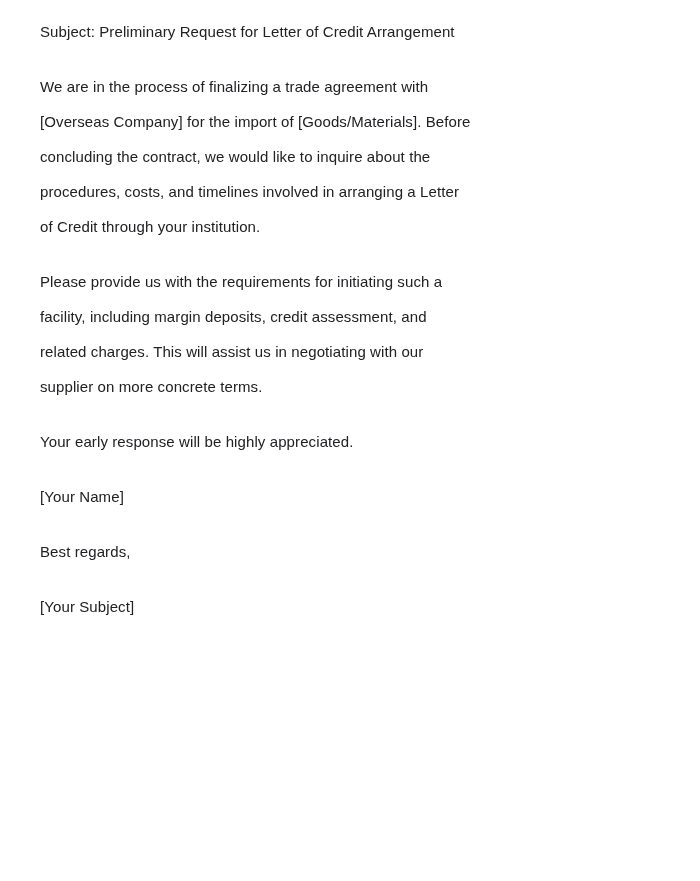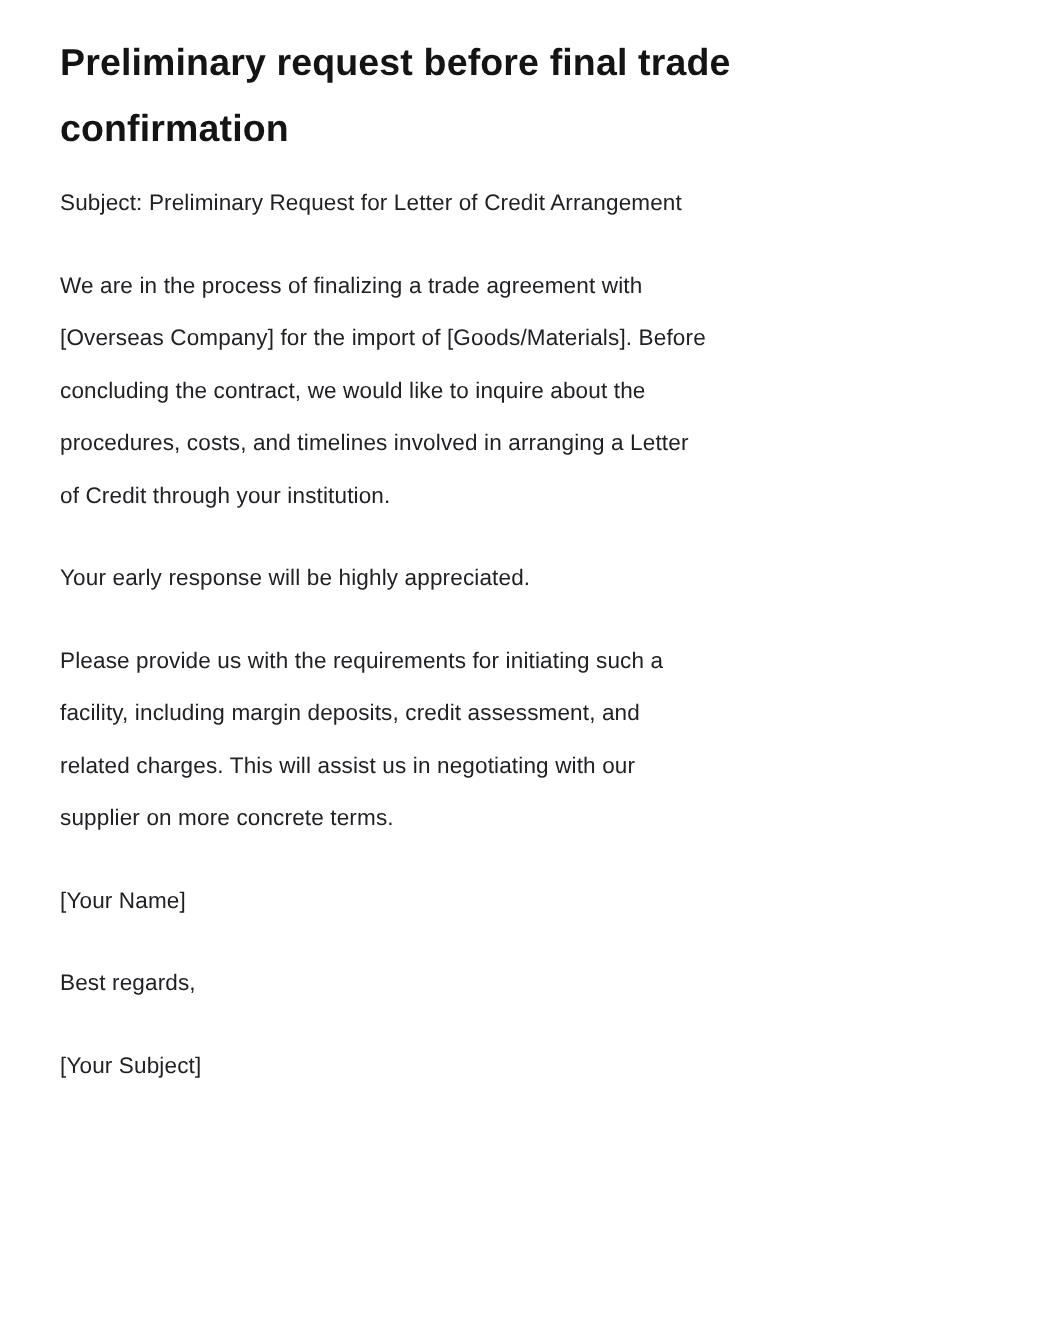--- a/index.html
+++ b/index.html
@@ -33,38 +33,36 @@
     line-height: 35px;
     margin: 0 0 20px 0;
     white-space: pre-line;
     letter-spacing: 0.1px;
   }
 </style>
 </head>
 <body>
 
 <div class="doc">
-  <h1 class="doc-title">Preliminary request before final trade
-confirmation</h1>
 
   <p>Subject: Preliminary Request for Letter of Credit Arrangement</p>
 
 
   <p>We are in the process of finalizing a trade agreement with
 [Overseas Company] for the import of [Goods/Materials]. Before
 concluding the contract, we would like to inquire about the
 procedures, costs, and timelines involved in arranging a Letter
 of Credit through your institution.</p>
 
-  <p>Your early response will be highly appreciated.</p>
-
   <p>Please provide us with the requirements for initiating such a
 facility, including margin deposits, credit assessment, and
 related charges. This will assist us in negotiating with our
 supplier on more concrete terms.</p>
+
+  <p>Your early response will be highly appreciated.</p>
 
   <p>[Your Name]</p>
 
   <p>Best regards,</p>
 
   <p>[Your Subject]</p>
 
 </div>
 
 </body></html>

